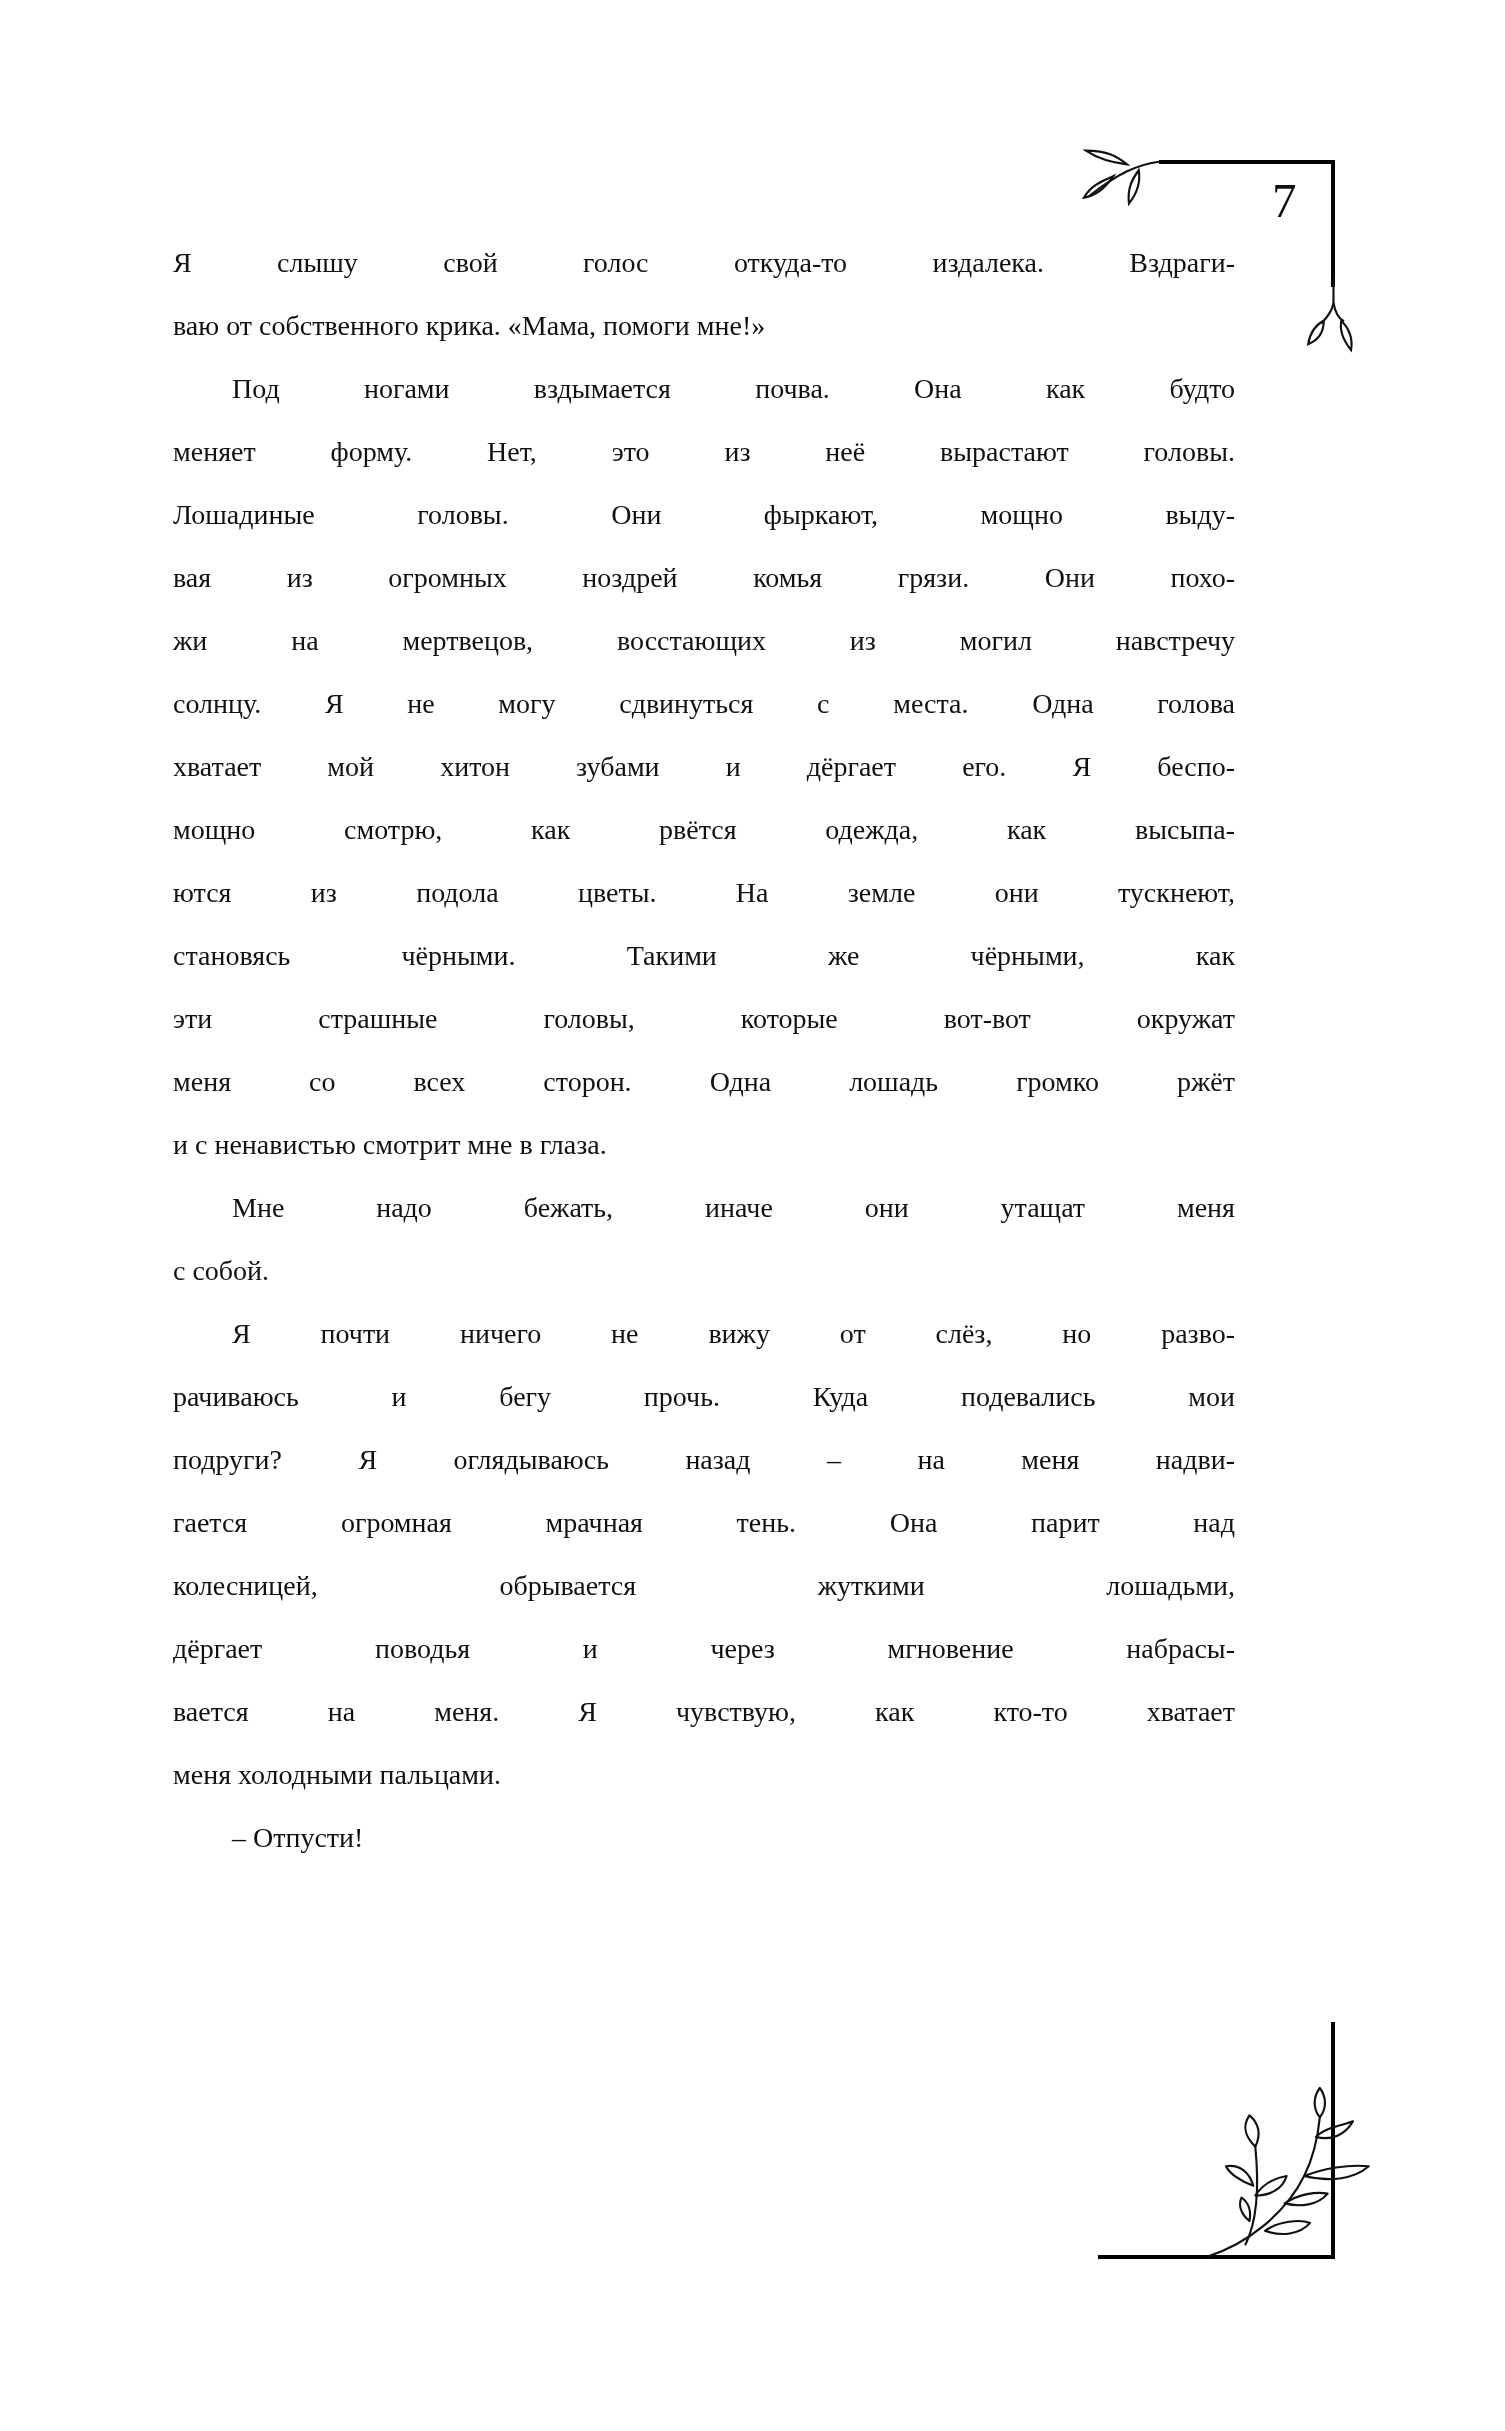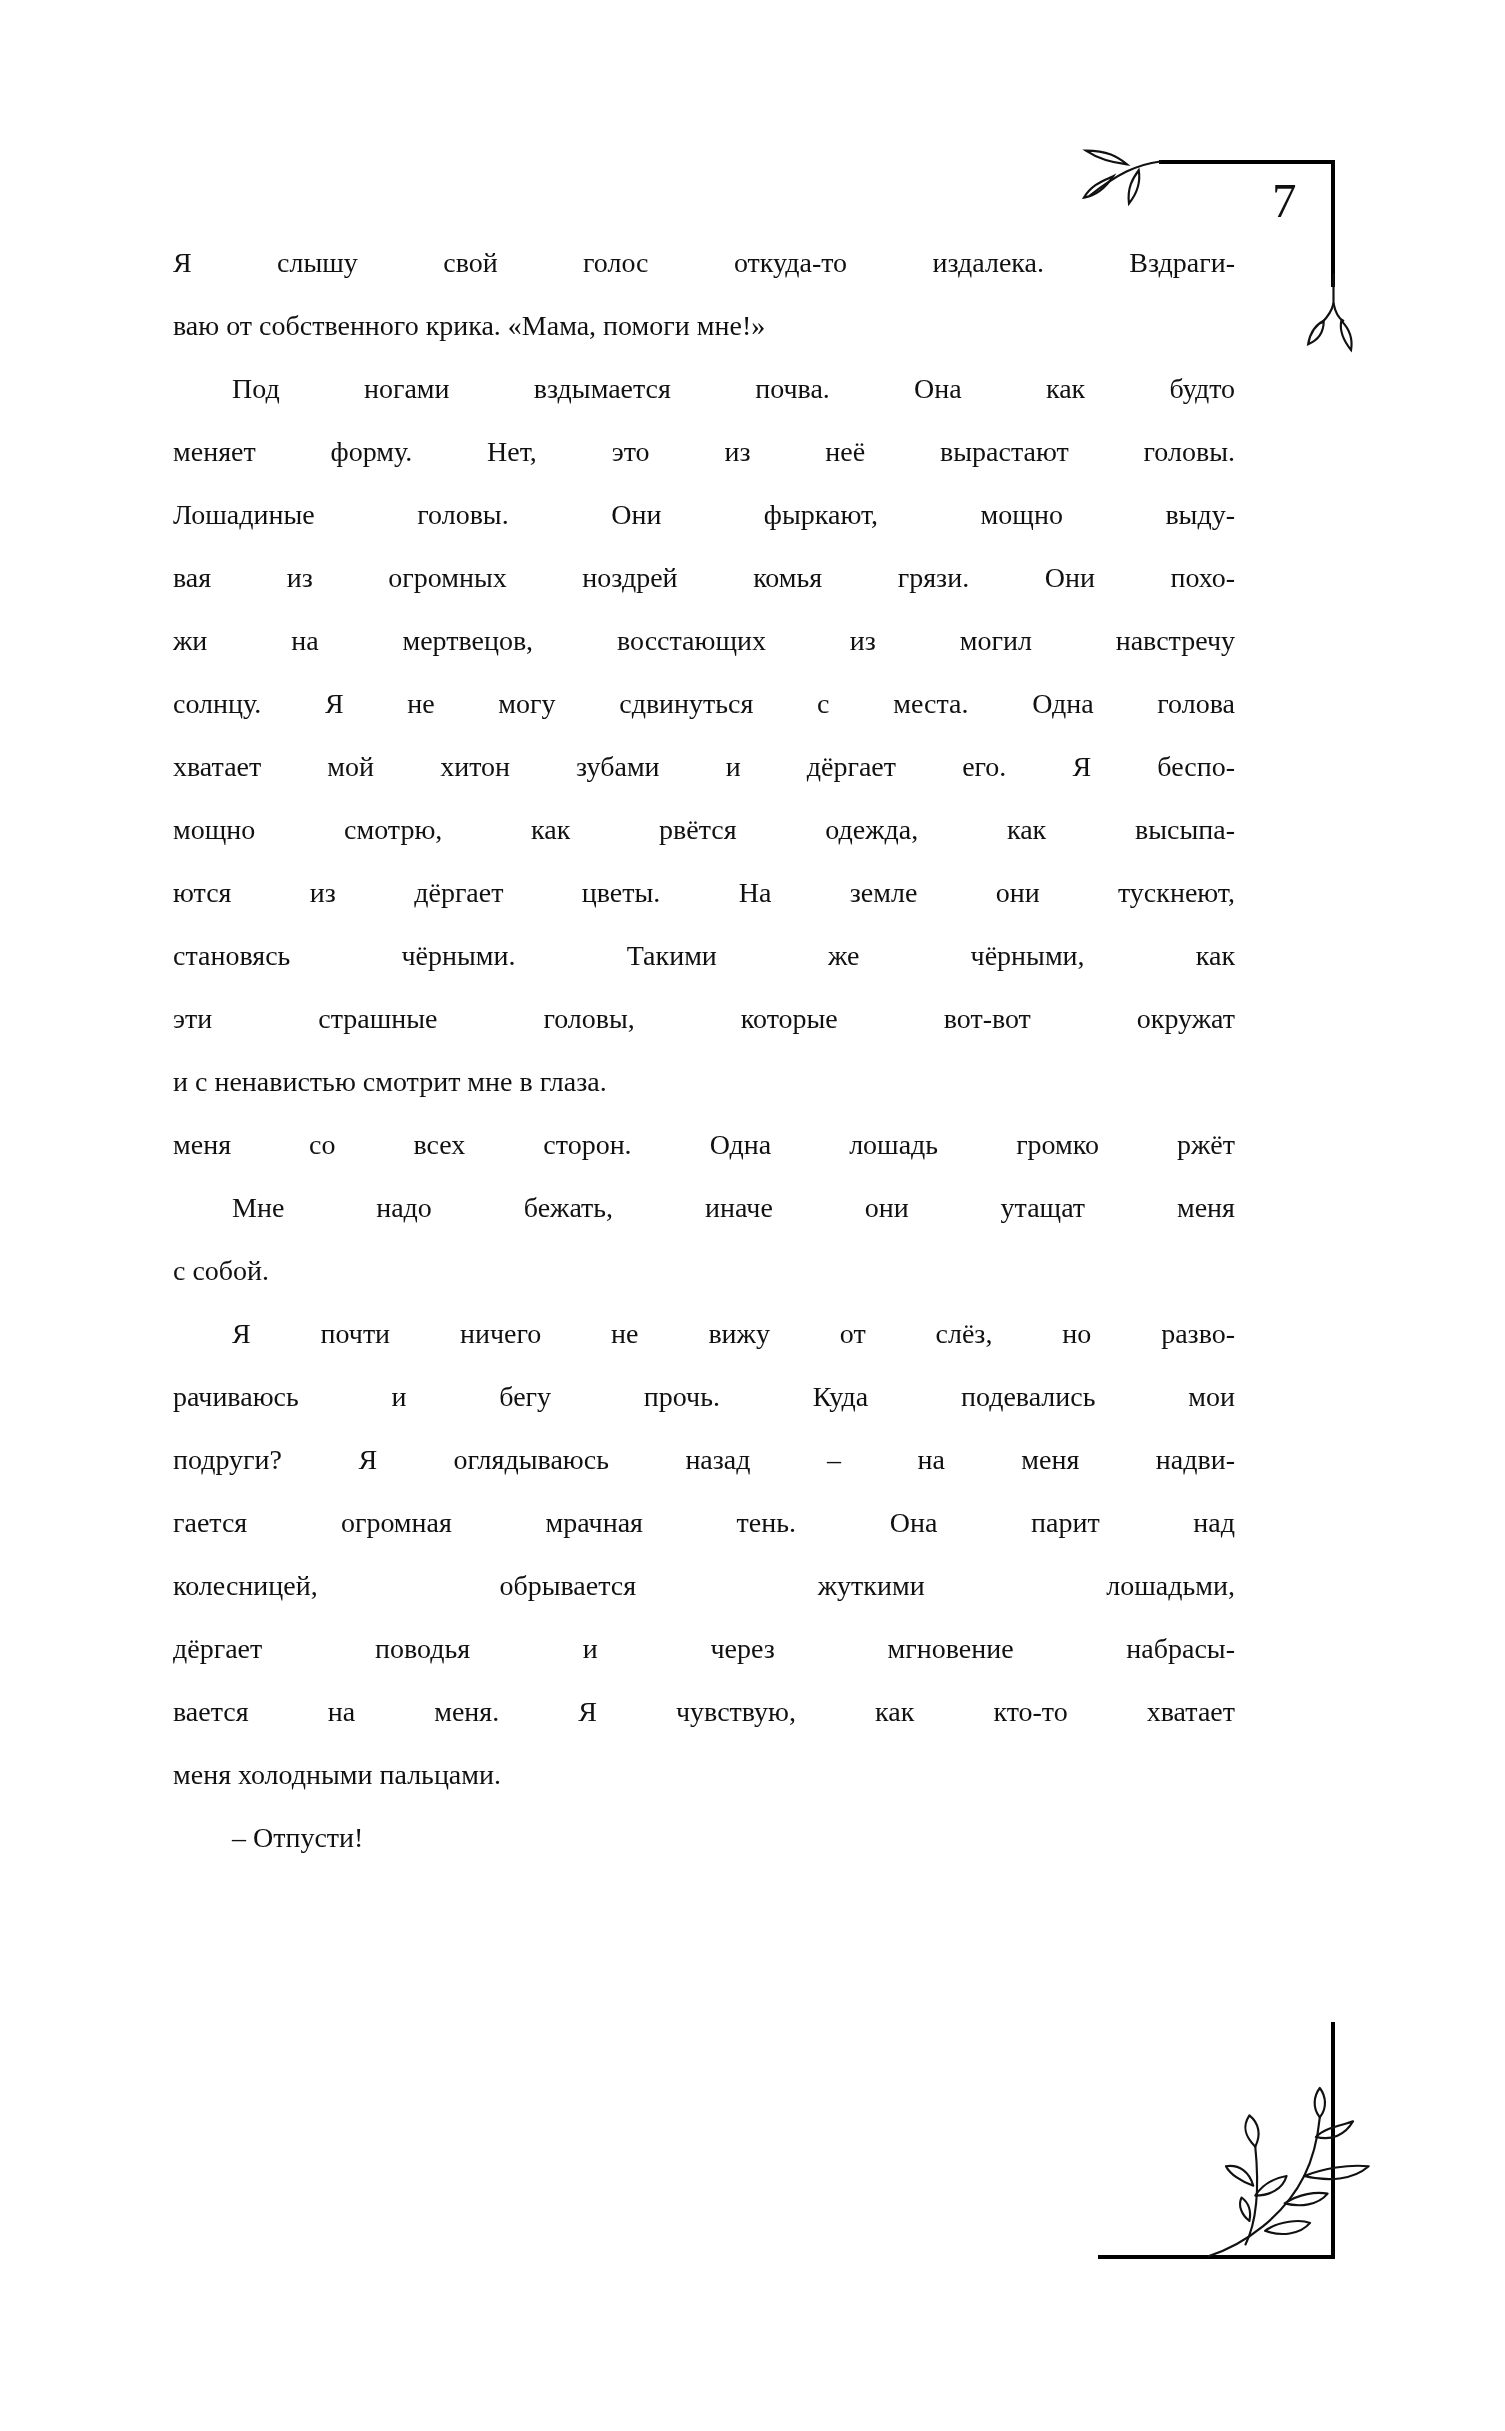--- a/index.html
+++ b/index.html
@@ -56,25 +56,25 @@
       </div>
       <div>
         <span class="line indent">Под ногами вздымается почва. Она как будто</span>
         <span class="line">меняет форму. Нет, это из неё вырастают головы.</span>
         <span class="line">Лошадиные головы. Они фыркают, мощно выду-</span>
         <span class="line">вая из огромных ноздрей комья грязи. Они похо-</span>
         <span class="line">жи на мертвецов, восстающих из могил навстречу</span>
         <span class="line">солнцу. Я не могу сдвинуться с места. Одна голова</span>
         <span class="line">хватает мой хитон зубами и дёргает его. Я беспо-</span>
         <span class="line">мощно смотрю, как рвётся одежда, как высыпа-</span>
-        <span class="line">ются из дёргает цветы. На земле они тускнеют,</span>
+        <span class="line">ются из подола цветы. На земле они тускнеют,</span>
         <span class="line">становясь чёрными. Такими же чёрными, как</span>
         <span class="line">эти страшные головы, которые вот-вот окружат</span>
+        <span class="line">меня со всех сторон. Одна лошадь громко ржёт</span>
         <span class="line last">и с ненавистью смотрит мне в глаза.</span>
-        <span class="line">меня со всех сторон. Одна лошадь громко ржёт</span>
       </div>
       <div>
         <span class="line indent">Мне надо бежать, иначе они утащат меня</span>
         <span class="line last">с собой.</span>
       </div>
       <div>
         <span class="line indent">Я почти ничего не вижу от слёз, но разво-</span>
         <span class="line">рачиваюсь и бегу прочь. Куда подевались мои</span>
         <span class="line">подруги? Я оглядываюсь назад – на меня надви-</span>
         <span class="line">гается огромная мрачная тень. Она парит над</span>

